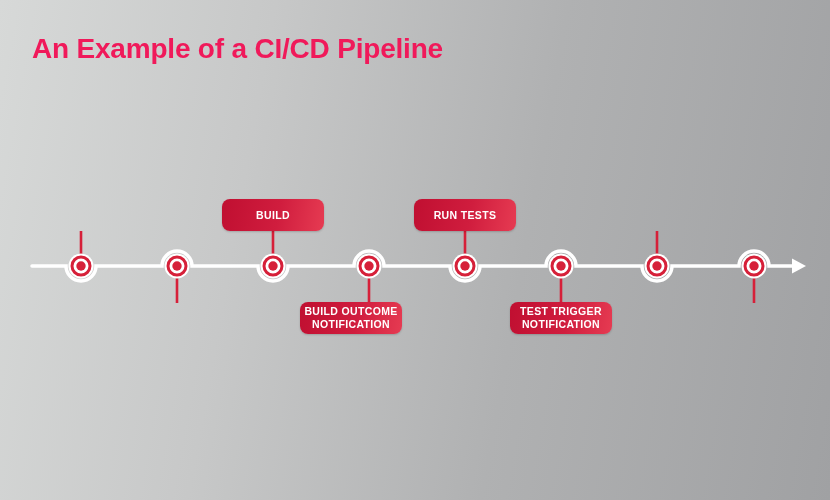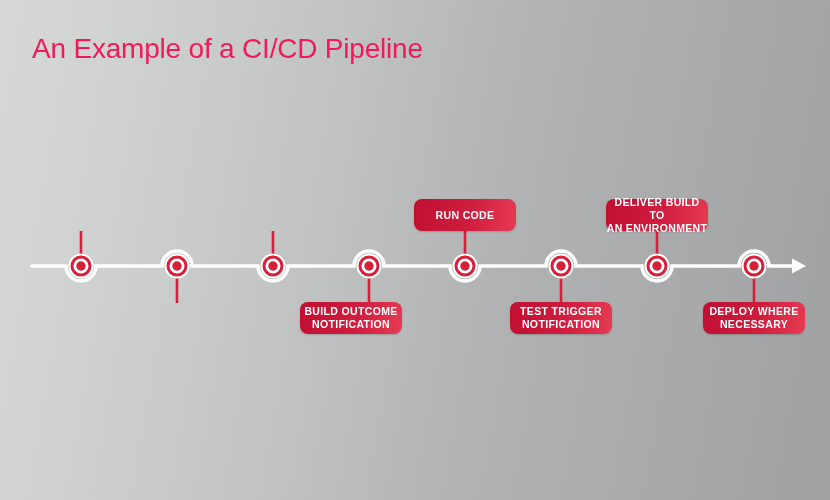--- a/index.html
+++ b/index.html
@@ -12,21 +12,21 @@
     background: linear-gradient(100deg, #d7d9d8 0%, #c7c8c8 30%, #b0b1b2 62%, #a0a1a3 100%);
   }
   .stage { position: absolute; inset: 0; }
 
   .title {
     position: absolute;
     left: 32px;
     top: 33px;
     margin: 0;
     font-size: 28px;
-    font-weight: 400;
+    font-weight: 700;
     letter-spacing: -0.2px;
     color: #f0195a;
     white-space: nowrap;
   }
 
   .tl-svg { position: absolute; left: 0; top: 0; }
 
   .tl-box {
     position: absolute;
     width: 102px;
@@ -119,34 +119,29 @@
         <circle cx="657" cy="266" r="4.7" fill="#d62039"></circle>
       </g>
       <g>
         <circle cx="754" cy="266" r="12.5" fill="#ffffff"></circle>
         <circle cx="754" cy="266" r="9" fill="#ffffff" stroke="#d62039" stroke-width="3"></circle>
         <circle cx="754" cy="266" r="4.7" fill="#d62039"></circle>
       </g>
     </g>
   </svg>
 
+  <div class="tl-box row-top" style="left:222px">
+    <span class="lbl">BUILD</span>
+  </div>
   <div class="tl-box row-top" style="left:414px">
-    <span class="lbl">RUN CODE</span>
-  </div>
-  <div class="tl-box row-top" style="left:606px">
-    <span class="lbl">DELIVER BUILD TO
-AN ENVIRONMENT</span>
+    <span class="lbl">RUN TESTS</span>
   </div>
 
   <div class="tl-box row-bottom" style="left:300px">
     <span class="lbl">BUILD OUTCOME
 NOTIFICATION</span>
   </div>
   <div class="tl-box row-bottom" style="left:510px">
     <span class="lbl">TEST TRIGGER
 NOTIFICATION</span>
   </div>
-  <div class="tl-box row-bottom" style="left:703px">
-    <span class="lbl">DEPLOY WHERE
-NECESSARY</span>
-  </div>
 
 </div>
 
 </body></html>

